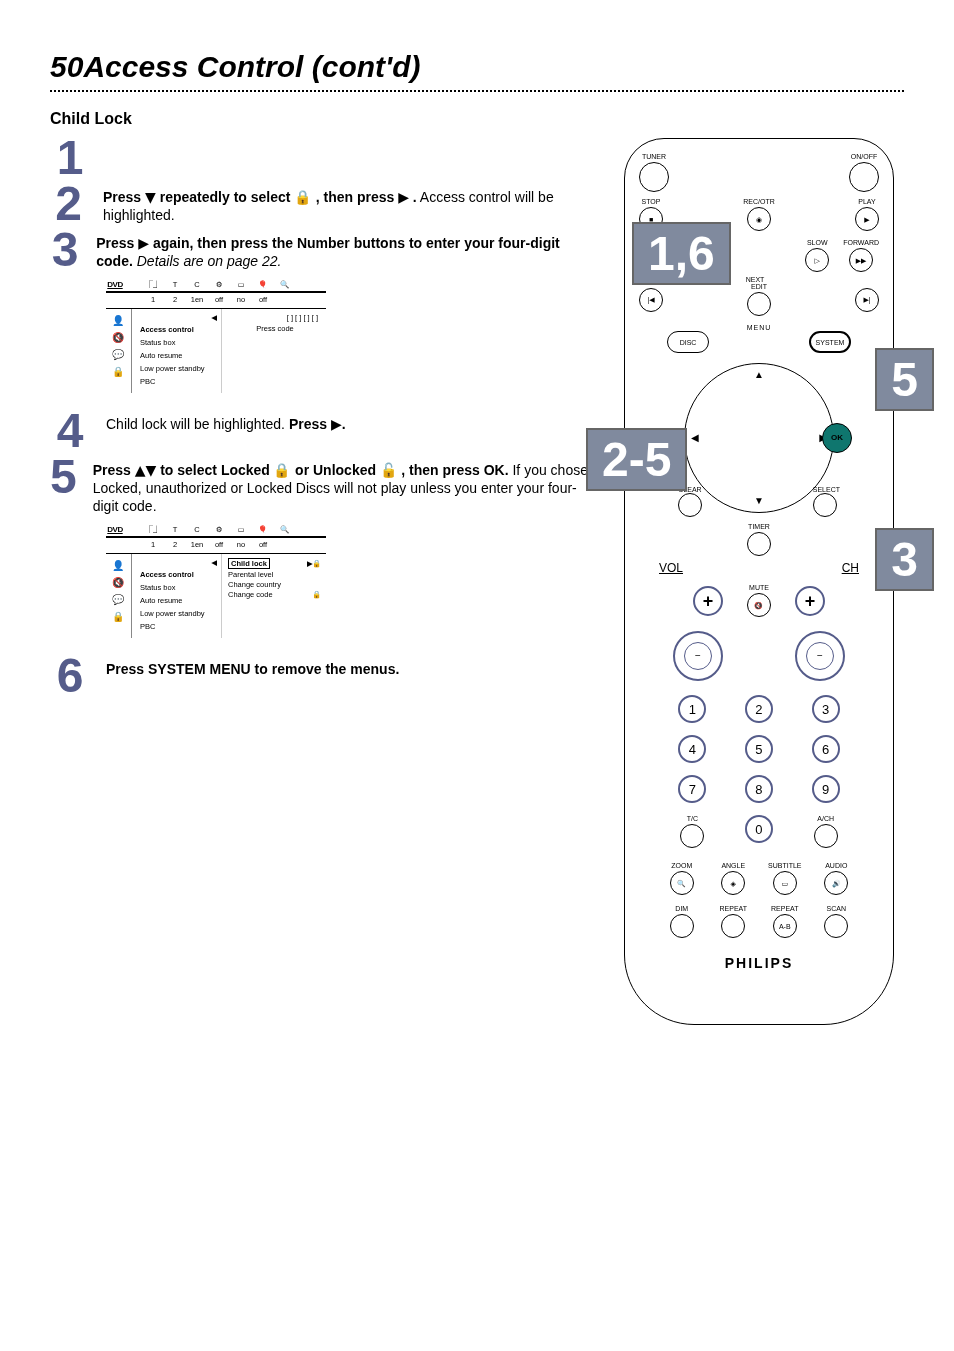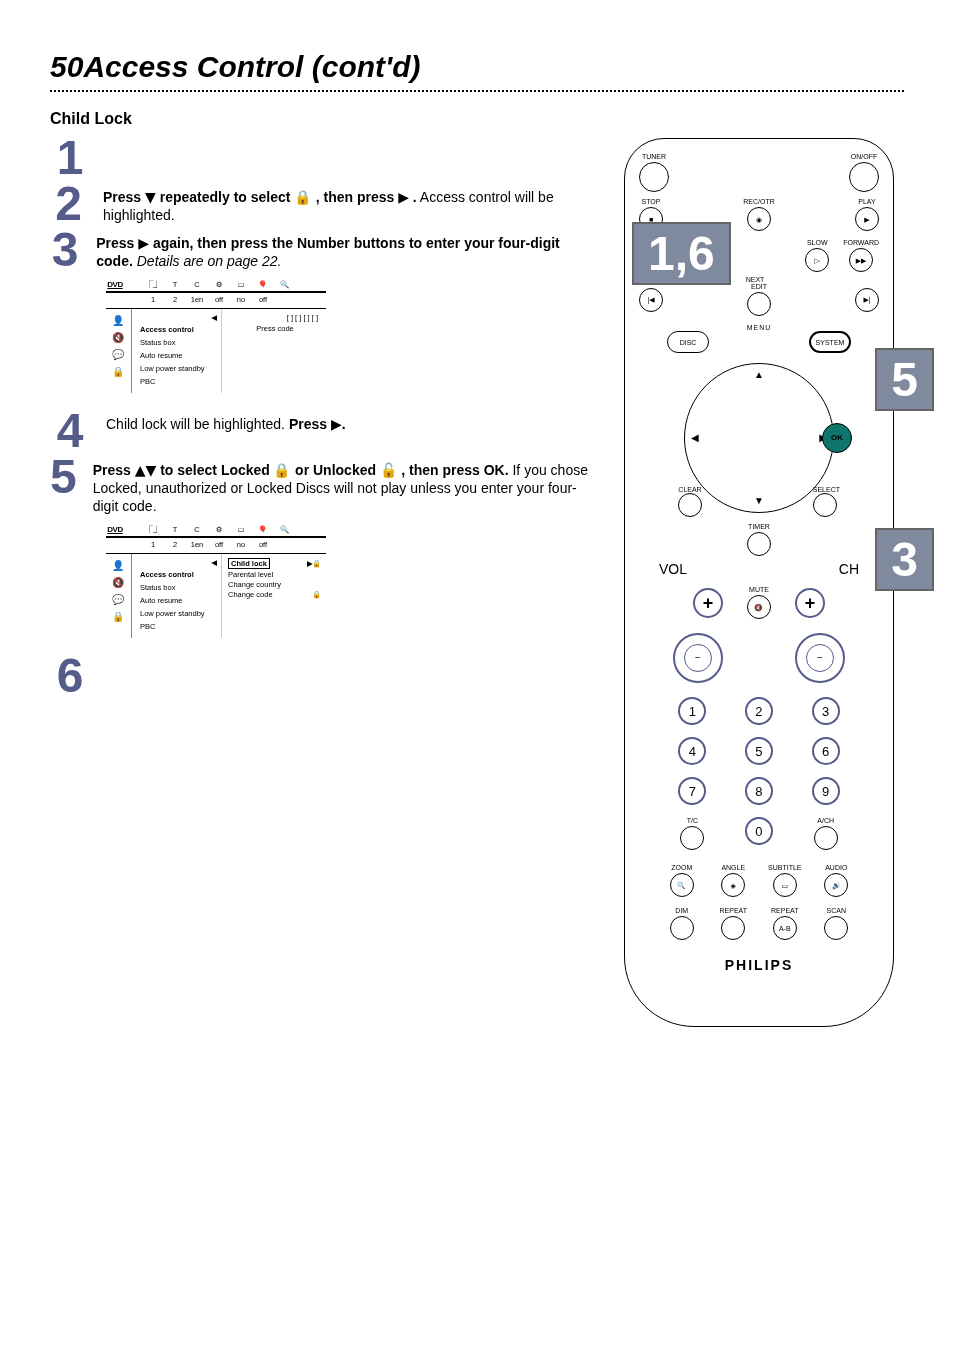--- a/index.html
+++ b/index.html
@@ -154,21 +154,21 @@
   .pm-small::before { content:""; position:absolute; width:26px; height:26px; border:1px solid #555c8a; border-radius:50%; }
   .vol-row { display:flex; justify-content:space-between; align-items:center; margin:4px 20px 10px 20px; }
   .menu-row { display:flex; justify-content:space-between; align-items:center; margin:0 28px 0 28px; }
   .menu-btn { width:42px; height:22px; border:1px solid #000; border-radius:11px; font-size:7px; display:flex; align-items:center; justify-content:center; }
   .menu-lbl { font-size:7px; letter-spacing:1px; }
   .callout {
     position:absolute; background:#808a9e; color:#fff; font-size:48px; font-weight:bold;
     padding:2px 14px; display:flex; align-items:center; border:2px solid #666;
   }
   .timer-row { display:flex; justify-content:center; margin:-4px 0 6px 0; }
-  .vol-label, .ch-label { font-size:14px; }
+  .vol-label, .ch-label { font-size:12px; text-decoration: underline; }
 </style>
 </head>
 <body>
 
 <div class="title-row">
   <span class="page-num">50</span>
   <span class="page-title">Access Control (cont'd)</span>
 </div>
 <div class="dots"></div>
 
@@ -317,20 +317,23 @@
           <div class="row">
               <span>Change code</span>
               <span>🔒</span>
             </div>
         </div>
       </div>
     </div>
 
     <div class="step">
       <div class="bignum">6</div>
+      <div class="step-body">
+        <b>Press SYSTEM MENU to remove the menus.</b>
+      </div>
     </div>
 
   </div>
 
   <div class="right">
 
     <div class="remote">
 
       <div class="row">
         <div class="rbtn-lbl">
@@ -489,18 +492,21 @@
 
       <div class="brand">PHILIPS</div>
     </div>
 
     <div class="callout" style="top:84px; left:18px;">
         <span>1,6</span>
       </div>
     <div class="callout" style="top:210px; right:-30px;">
         <span>5</span>
       </div>
+    <div class="callout" style="top:290px; left:-28px;">
+        <span>2-5</span>
+      </div>
     <div class="callout" style="top:390px; right:-30px;">
         <span>3</span>
       </div>
 
   </div>
 </div>
 
 </body></html>

